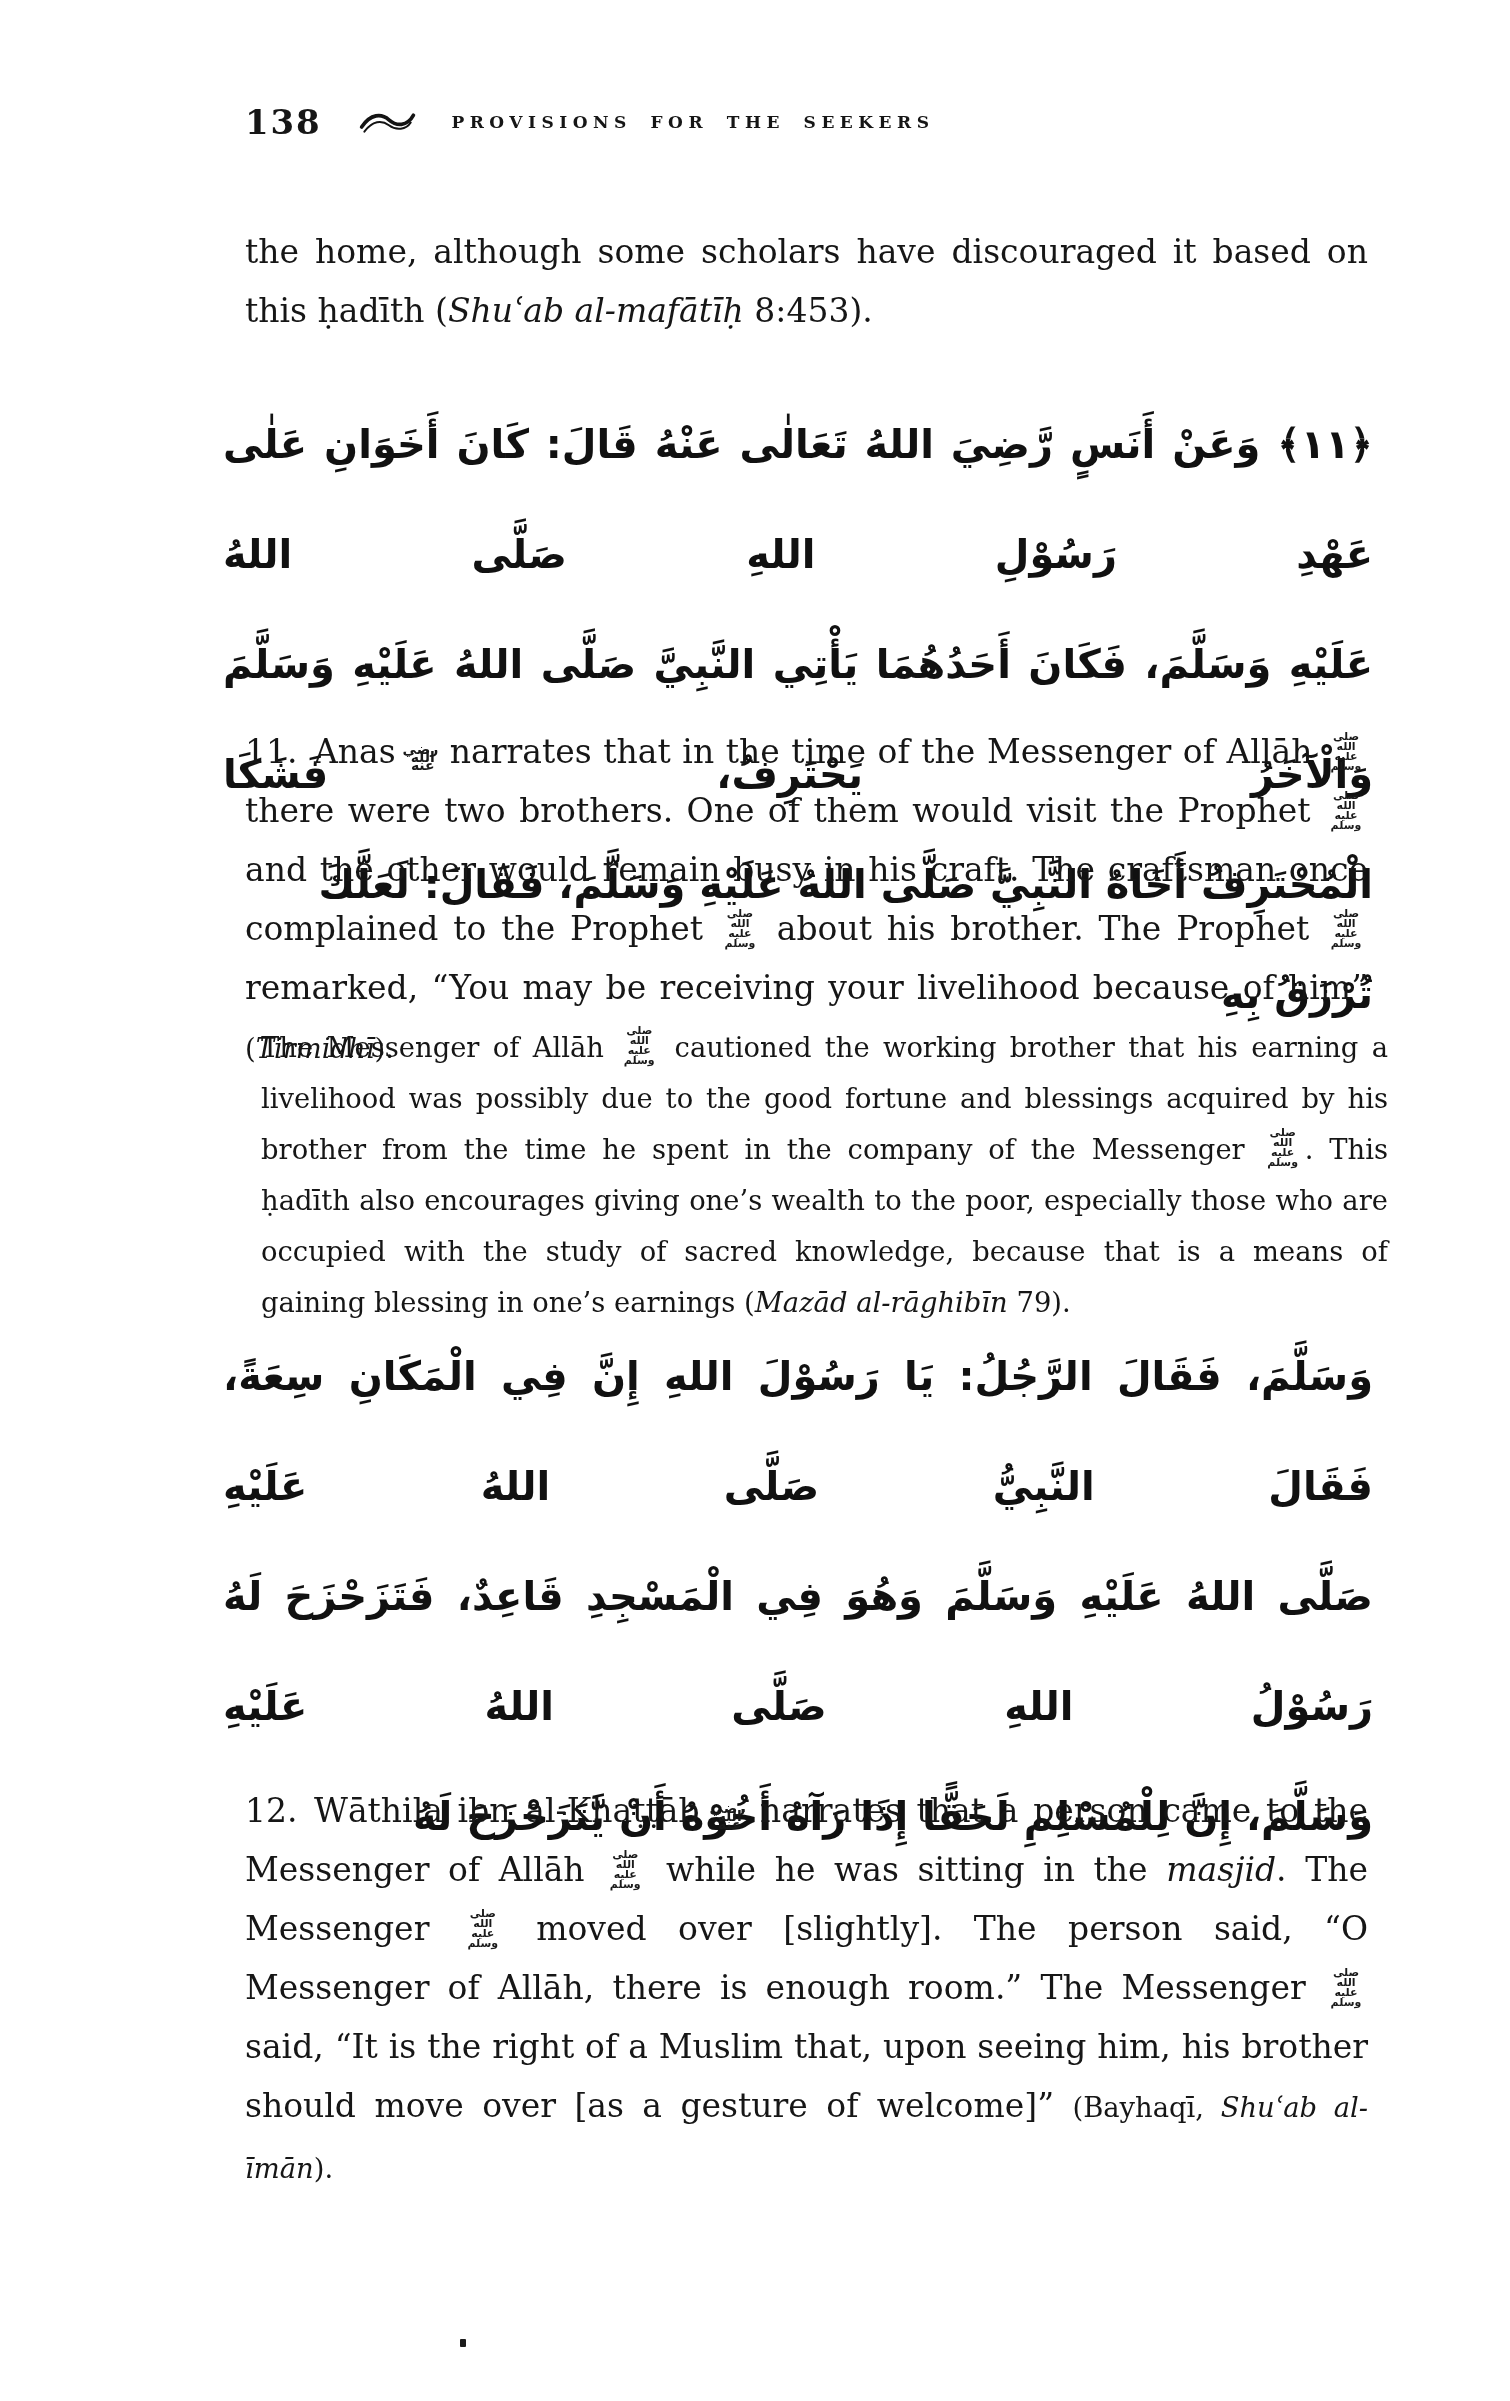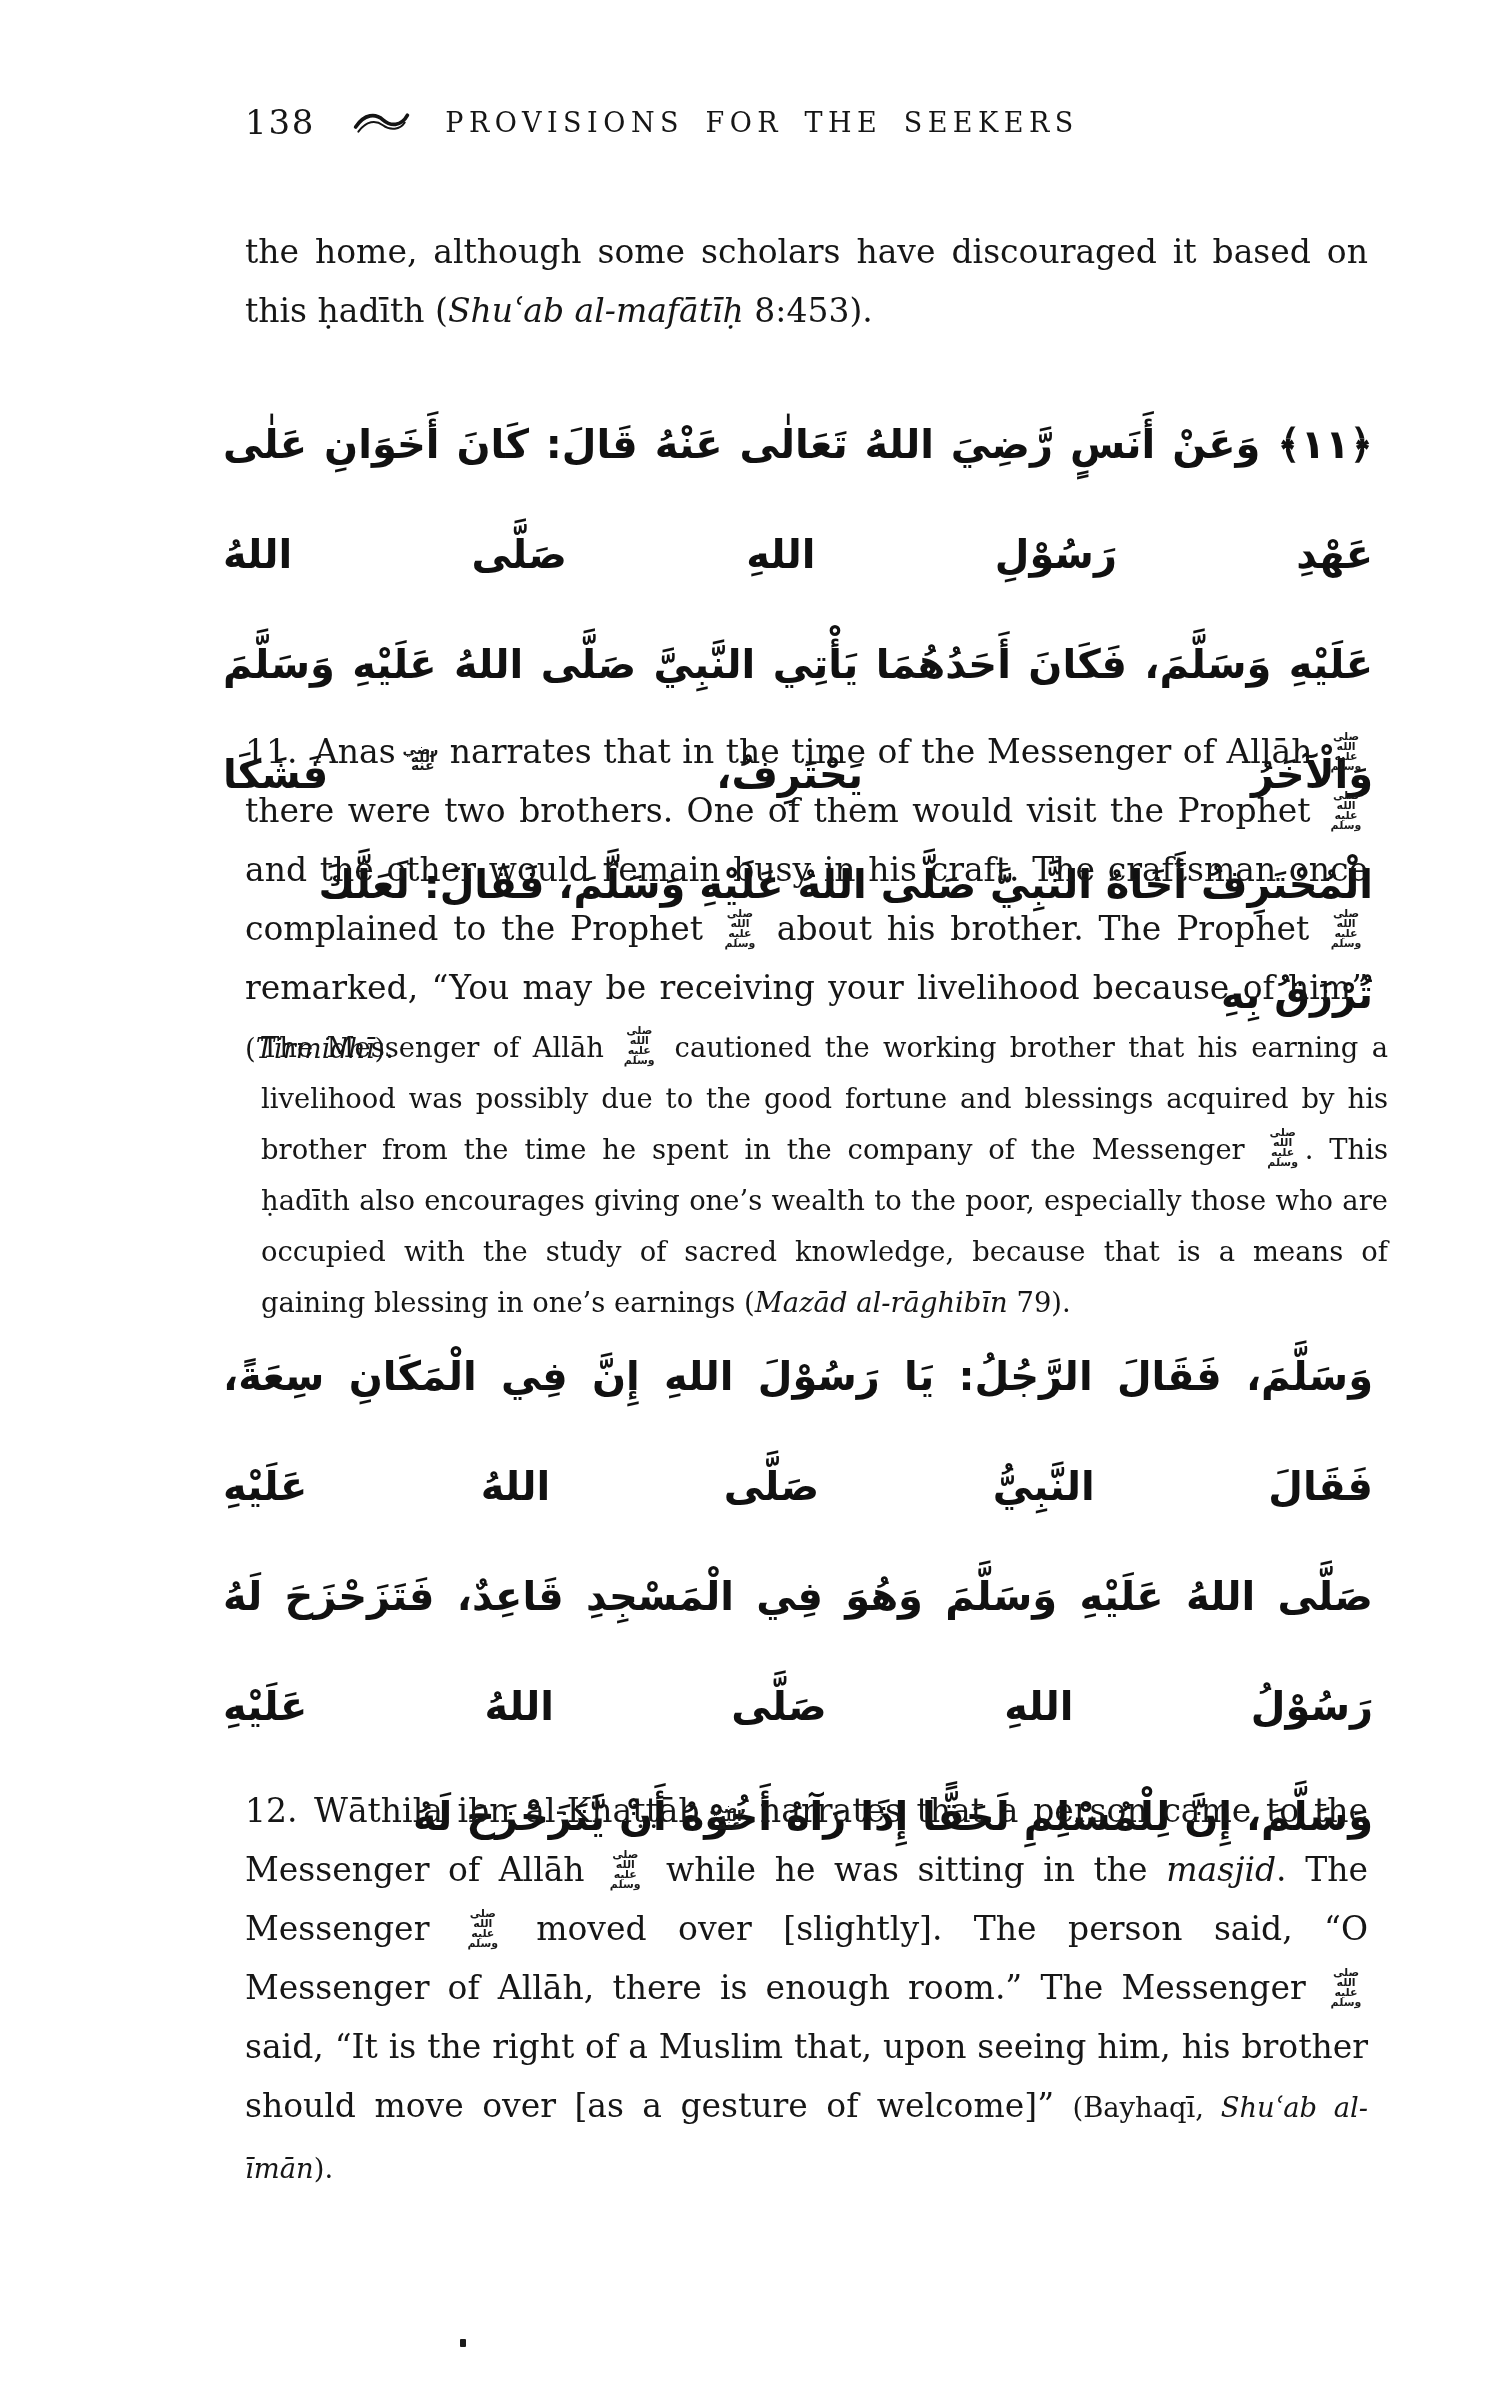--- a/index.html
+++ b/index.html
@@ -9,24 +9,25 @@
     background:#ffffff;
     color:#161616;
     overflow:hidden;
     font-family:"DejaVu Serif","Liberation Serif",serif;
   }
   
   .running-head{
     position:absolute;left:245px;top:102px;
     display:flex;align-items:center;
     white-space:nowrap;
+    font-weight:bold;
   }
   .pagenum{font-size:34px;line-height:40px;letter-spacing:1.8px;}
   .ornament{margin:0 33px 0 37px;display:inline-flex;align-items:center;}
-  .runtitle{font-size:27px;letter-spacing:5.5px;word-spacing:7.3px;text-align:right;}
+  .runtitle{font-size:17px;letter-spacing:5.5px;word-spacing:7.3px;text-align:right;}
   
   .body{
     position:absolute;left:245px;width:1123px;margin:0;
     font-size:33px;line-height:59px;
     text-align:justify;
   }
   .intro{top:222px;}
   .p11{top:722px;}
   .p12{top:1781px;}
   .commentary{

